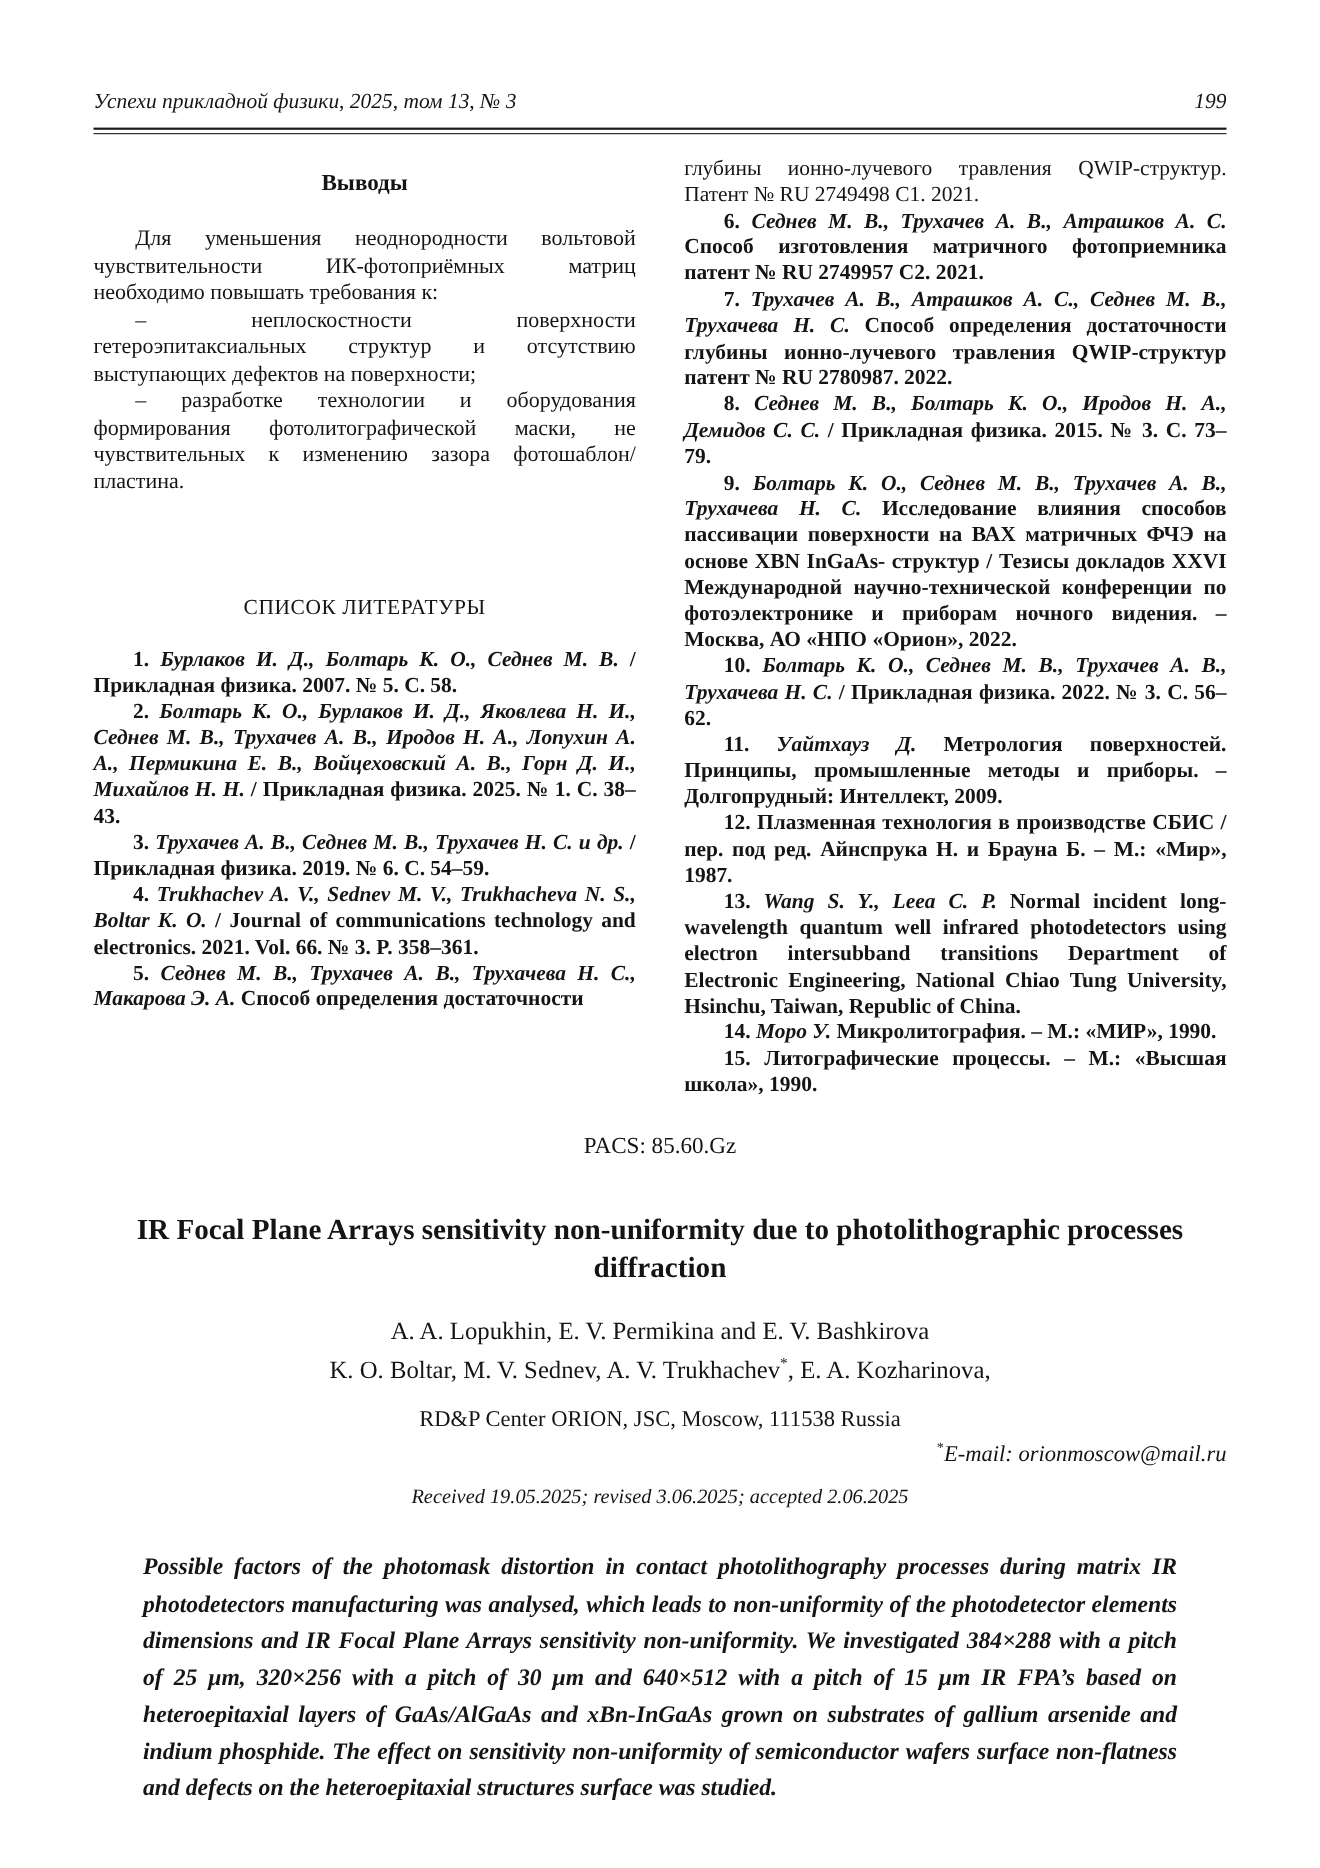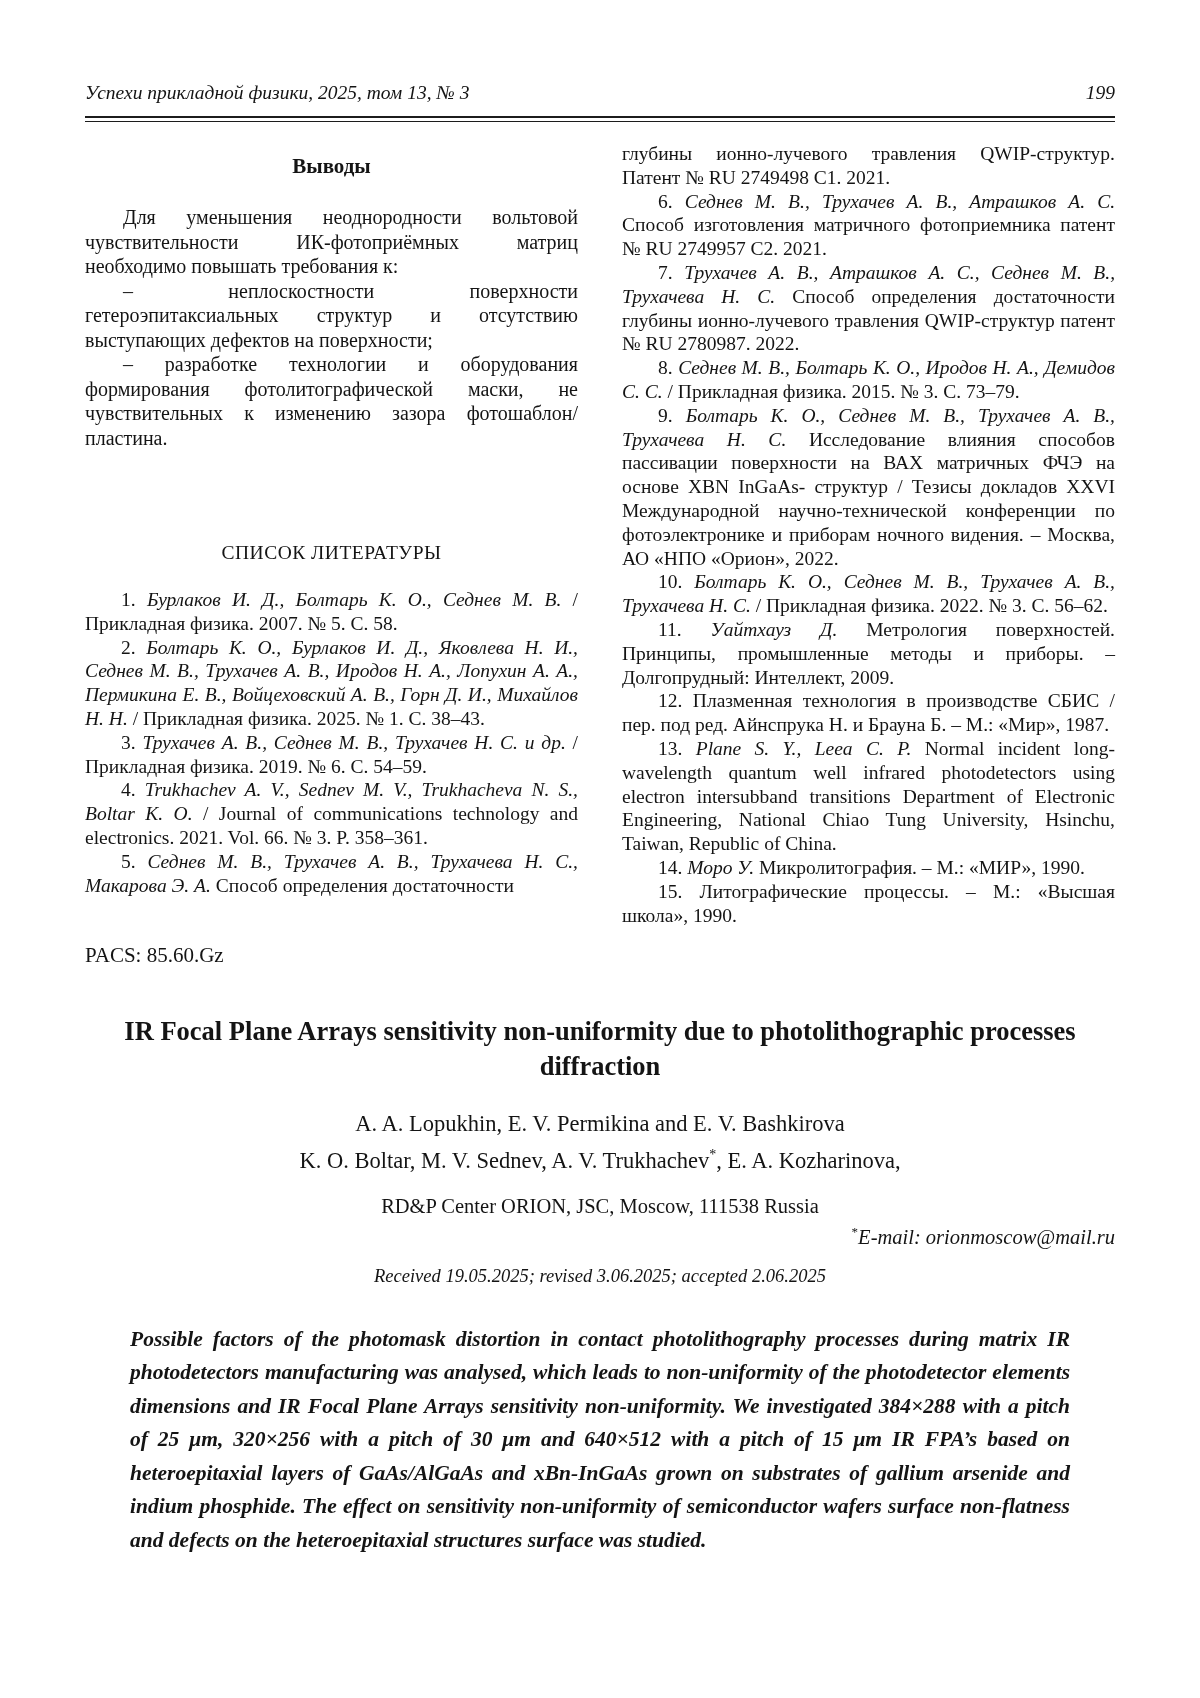--- a/index.html
+++ b/index.html
@@ -54,32 +54,33 @@
     text-align: center;
     letter-spacing: 0.5px;
     margin: 92px 0 24px 0;
   }
   .ref {
     font-size: 19.5px;
     line-height: 23.8px;
     text-align: justify;
     text-indent: 36px;
     margin: 0;
+    font-weight: bold;
   }
   .ref-cont {
     font-size: 19.5px;
     line-height: 23.8px;
     text-align: justify;
     text-indent: 0;
     margin: 0;
   }
   .pacs {
-    text-align: left;
+    text-align: center;
     font-size: 21px;
-    margin-top: 16px;
+    margin-top: 30px;
   }
   .article-title {
     font-size: 26.5px;
     font-weight: bold;
     text-align: center;
     line-height: 35px;
     margin: 46px 10px 0 10px;
   }
   .authors {
     text-align: center;
@@ -149,21 +150,21 @@
     <div class="col">
       <p class="ref-cont">глубины ионно-лучевого травления QWIP-структур. Патент № RU 2749498 C1. 2021.</p>
       <div>
           <p class="ref"><span>6.&nbsp;</span><i>Седнев М. В., Трухачев А. В., Атрашков А. С.</i><span> Способ изготовления матричного фотоприемника патент № RU 2749957 C2. 2021.</span></p>
           <p class="ref"><span>7.&nbsp;</span><i>Трухачев А. В., Атрашков А. С., Седнев М. В., Трухачева Н. С.</i><span> Способ определения достаточности глубины ионно-лучевого травления QWIP-структур патент № RU 2780987. 2022.</span></p>
           <p class="ref"><span>8.&nbsp;</span><i>Седнев М. В., Болтарь К. О., Иродов Н. А., Демидов С. С.</i><span> / Прикладная физика. 2015. № 3. С. 73–79.</span></p>
           <p class="ref"><span>9.&nbsp;</span><i>Болтарь К. О., Седнев М. В., Трухачев А. В., Трухачева Н. С.</i><span> Исследование влияния способов пассивации поверхности на ВАХ матричных ФЧЭ на основе XBN InGaAs- структур / Тезисы докладов XXVI Международной научно-технической конференции по фотоэлектронике и приборам ночного видения. – Москва, АО «НПО «Орион», 2022.</span></p>
           <p class="ref"><span>10.&nbsp;</span><i>Болтарь К. О., Седнев М. В., Трухачев А. В., Трухачева Н. С.</i><span> / Прикладная физика. 2022. № 3. С. 56–62.</span></p>
           <p class="ref"><span>11.&nbsp;</span><i>Уайтхауз Д.</i><span> Метрология поверхностей. Принципы, промышленные методы и приборы. – Долгопрудный: Интеллект, 2009.</span></p>
           <p class="ref"><span>12.&nbsp;Плазменная технология в производстве СБИС / пер. под ред. Айнспрука Н. и Брауна Б. – М.: «Мир», 1987.</span></p>
-          <p class="ref"><span>13.&nbsp;</span><i>Plane S. Y., Leea C. P.</i><span> Normal incident long-wavelength quantum well infrared photodetectors using electron intersubband transitions Department of Electronic Engineering, National Chiao Tung University, Hsinchu, Taiwan, Republic of China.</span></p>
+          <p class="ref"><span>13.&nbsp;</span><i>Wang S. Y., Leea C. P.</i><span> Normal incident long-wavelength quantum well infrared photodetectors using electron intersubband transitions Department of Electronic Engineering, National Chiao Tung University, Hsinchu, Taiwan, Republic of China.</span></p>
           <p class="ref"><span>14.&nbsp;</span><i>Моро У.</i><span> Микролитография. – М.: «МИР», 1990.</span></p>
           <p class="ref"><span>15.&nbsp;Литографические процессы. – М.: «Высшая школа», 1990.</span></p>
         </div>
     </div>
 
   </div>
 
   <div class="pacs">PACS: 85.60.Gz</div>
 
   <div class="article-title">IR Focal Plane Arrays sensitivity non-uniformity due to photolithographic processes diffraction</div>

